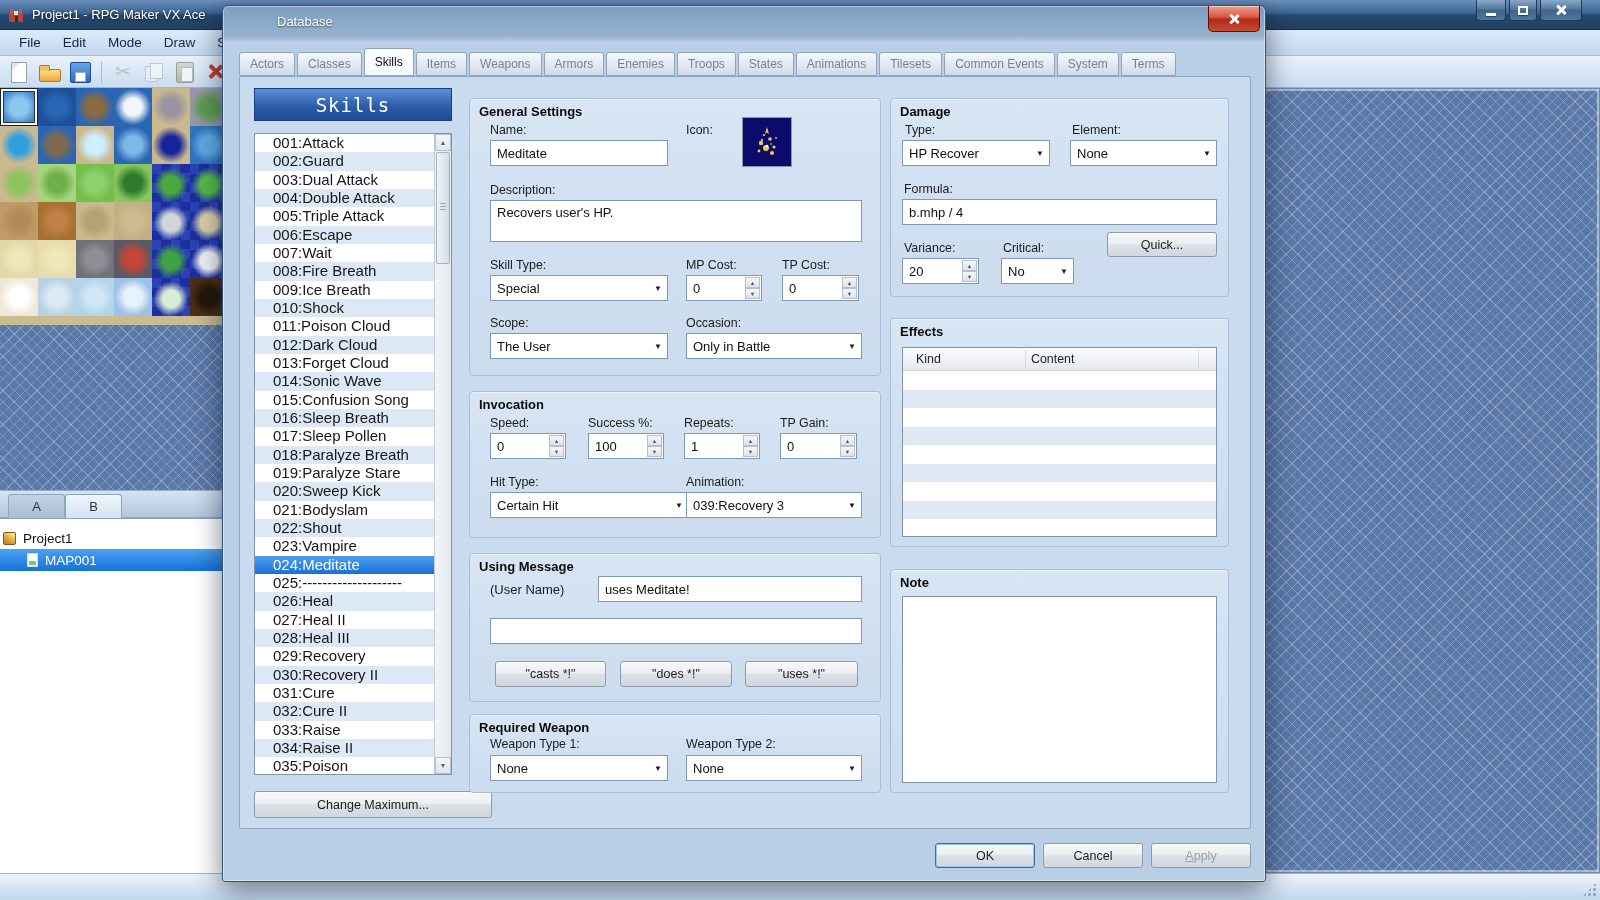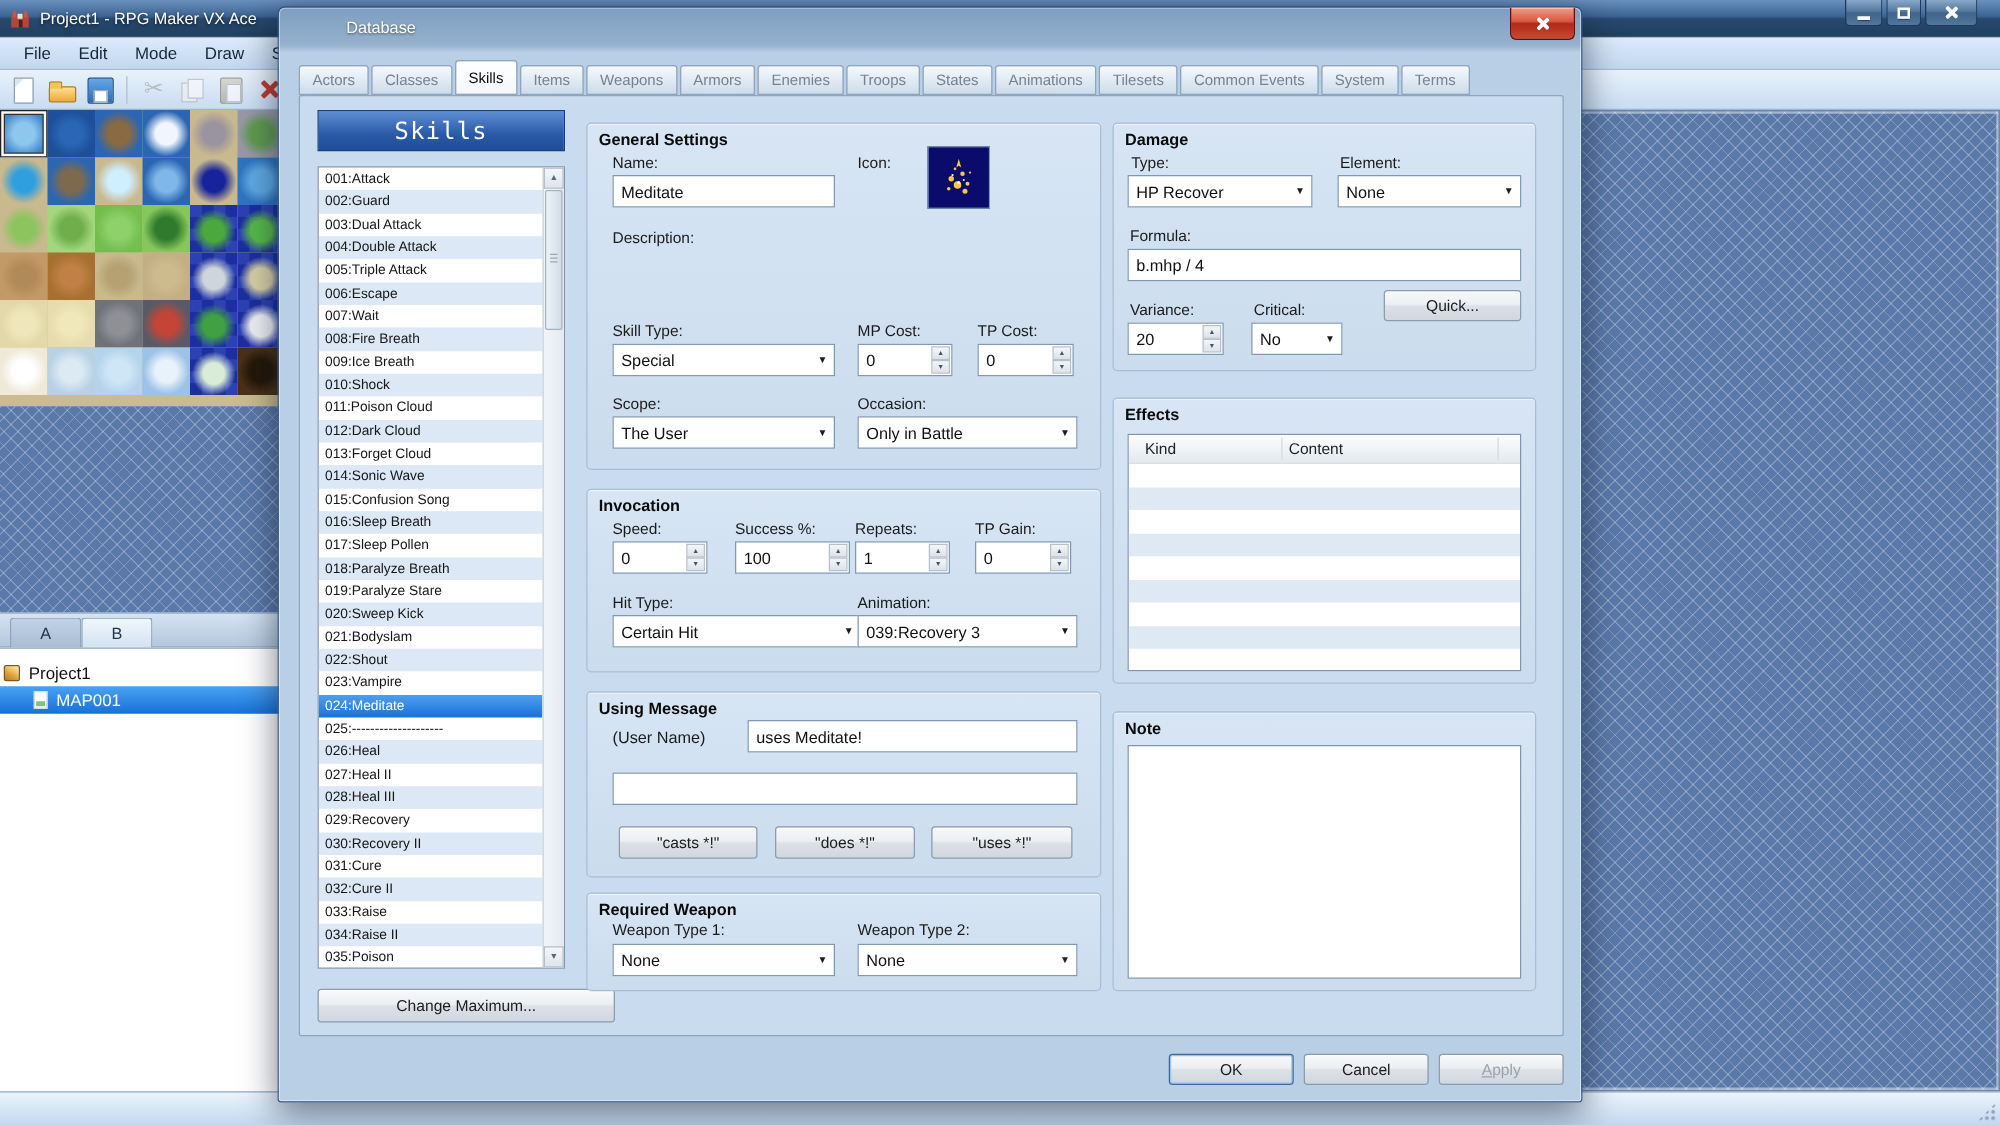--- a/index.html
+++ b/index.html
@@ -111,21 +111,21 @@
 
   .panel{position:absolute;left:16px;top:70px;width:1012px;height:753px;
     background:#c9dbee;border:1px solid #8fa5bd;border-radius:2px;}
 
   .skills-hdr{position:absolute;left:14px;top:11px;width:198px;height:33px;
     background:linear-gradient(#5e8ed2,#2a5aa8 60%,#1f4c96);border:1px solid #17407e;color:#fff;
     font-family:"DejaVu Sans Mono",monospace;font-size:19px;letter-spacing:1px;
     display:flex;align-items:center;justify-content:center;}
   .listbox{position:absolute;left:14px;top:56px;width:198px;height:642px;background:#fff;border:1px solid #8095ab;}
   .list-items{position:absolute;top:0;left:0;right:17px;bottom:0;overflow:hidden;}
-  .lrow{height:18.34px;line-height:18.3px;font-size:11px;color:#161616;padding-left:5px;white-space:nowrap;overflow:hidden;}
+  .lrow{height:18.34px;line-height:18.3px;font-size:15px;color:#161616;padding-left:18px;white-space:nowrap;overflow:hidden;}
   .lrow.alt{background:#dce8f5;}
   .lrow.sel{background:linear-gradient(#4d9ff0,#1a71d4);color:#fff;}
   .sbar{position:absolute;top:0;right:0;width:17px;bottom:0;background:linear-gradient(90deg,#f2f5f8,#e4eaf0);border-left:1px solid #c2ccd6;}
   .sb{position:absolute;left:0;width:16px;height:17px;font-size:7px;color:#55677a;
     display:flex;align-items:center;justify-content:center;background:linear-gradient(#f4f6f8,#dfe5ec);border:1px solid #b4bfca;}
   .sb.up{top:0;}.sb.down{bottom:0;}
   .sb-thumb{position:absolute;left:1px;top:18px;width:14px;height:112px;
     background:linear-gradient(90deg,#eef3f8,#d2dce6);border:1px solid #a4b2c0;border-radius:2px;}
   .sb-thumb::after{content:"";position:absolute;left:3px;right:3px;top:50px;height:1px;background:#9aa8b6;
     box-shadow:0 3px 0 #9aa8b6,0 6px 0 #9aa8b6;}
@@ -384,20 +384,23 @@
                 <circle cx="33" cy="20" r="0.9"></circle>
             </g>
             <g fill="#fff8d8">
               <circle cx="24" cy="28" r="1.2"></circle>
                 <circle cx="19" cy="22" r="0.9"></circle>
                 <circle cx="28" cy="26" r="0.8"></circle>
             </g>
           </svg>
         </div>
         <span class="lbl" style="left:20px;top:84px">Description:</span>
+        <div class="input multiline" style="left:20px;top:101px;width:372px;height:42px">
+          <span>Recovers user's HP.</span>
+        </div>
         <span class="lbl" style="left:20px;top:159px">Skill Type:</span>
         <div class="dd" style="left:20px;top:176px;width:178px">
           <span>Special</span>
           <span class="dd-arrow">▼</span>
         </div>
         <span class="lbl" style="left:216px;top:159px">MP Cost:</span>
         <div class="spin" style="left:216px;top:176px;width:76px">
           <span>0</span>
           <span class="spin-btns"><i>▲</i><i>▼</i></span>
         </div>
@@ -419,21 +422,21 @@
       </div>
 
       <div class="group g-invocation">
         <div class="gcap">Invocation</div>
         <span class="lbl" style="left:20px;top:24px">Speed:</span>
         <div class="spin" style="left:20px;top:41px;width:76px">
           <span>0</span>
           <span class="spin-btns"><i>▲</i><i>▼</i></span>
         </div>
         <span class="lbl" style="left:118px;top:24px">Success %:</span>
-        <div class="spin" style="left:118px;top:41px;width:92px">
+        <div class="spin" style="left:118px;top:41px;width:76px">
           <span>100</span>
           <span class="spin-btns"><i>▲</i><i>▼</i></span>
         </div>
         <span class="lbl" style="left:214px;top:24px">Repeats:</span>
         <div class="spin" style="left:214px;top:41px;width:76px">
           <span>1</span>
           <span class="spin-btns"><i>▲</i><i>▼</i></span>
         </div>
         <span class="lbl" style="left:310px;top:24px">TP Gain:</span>
         <div class="spin" style="left:310px;top:41px;width:77px">

